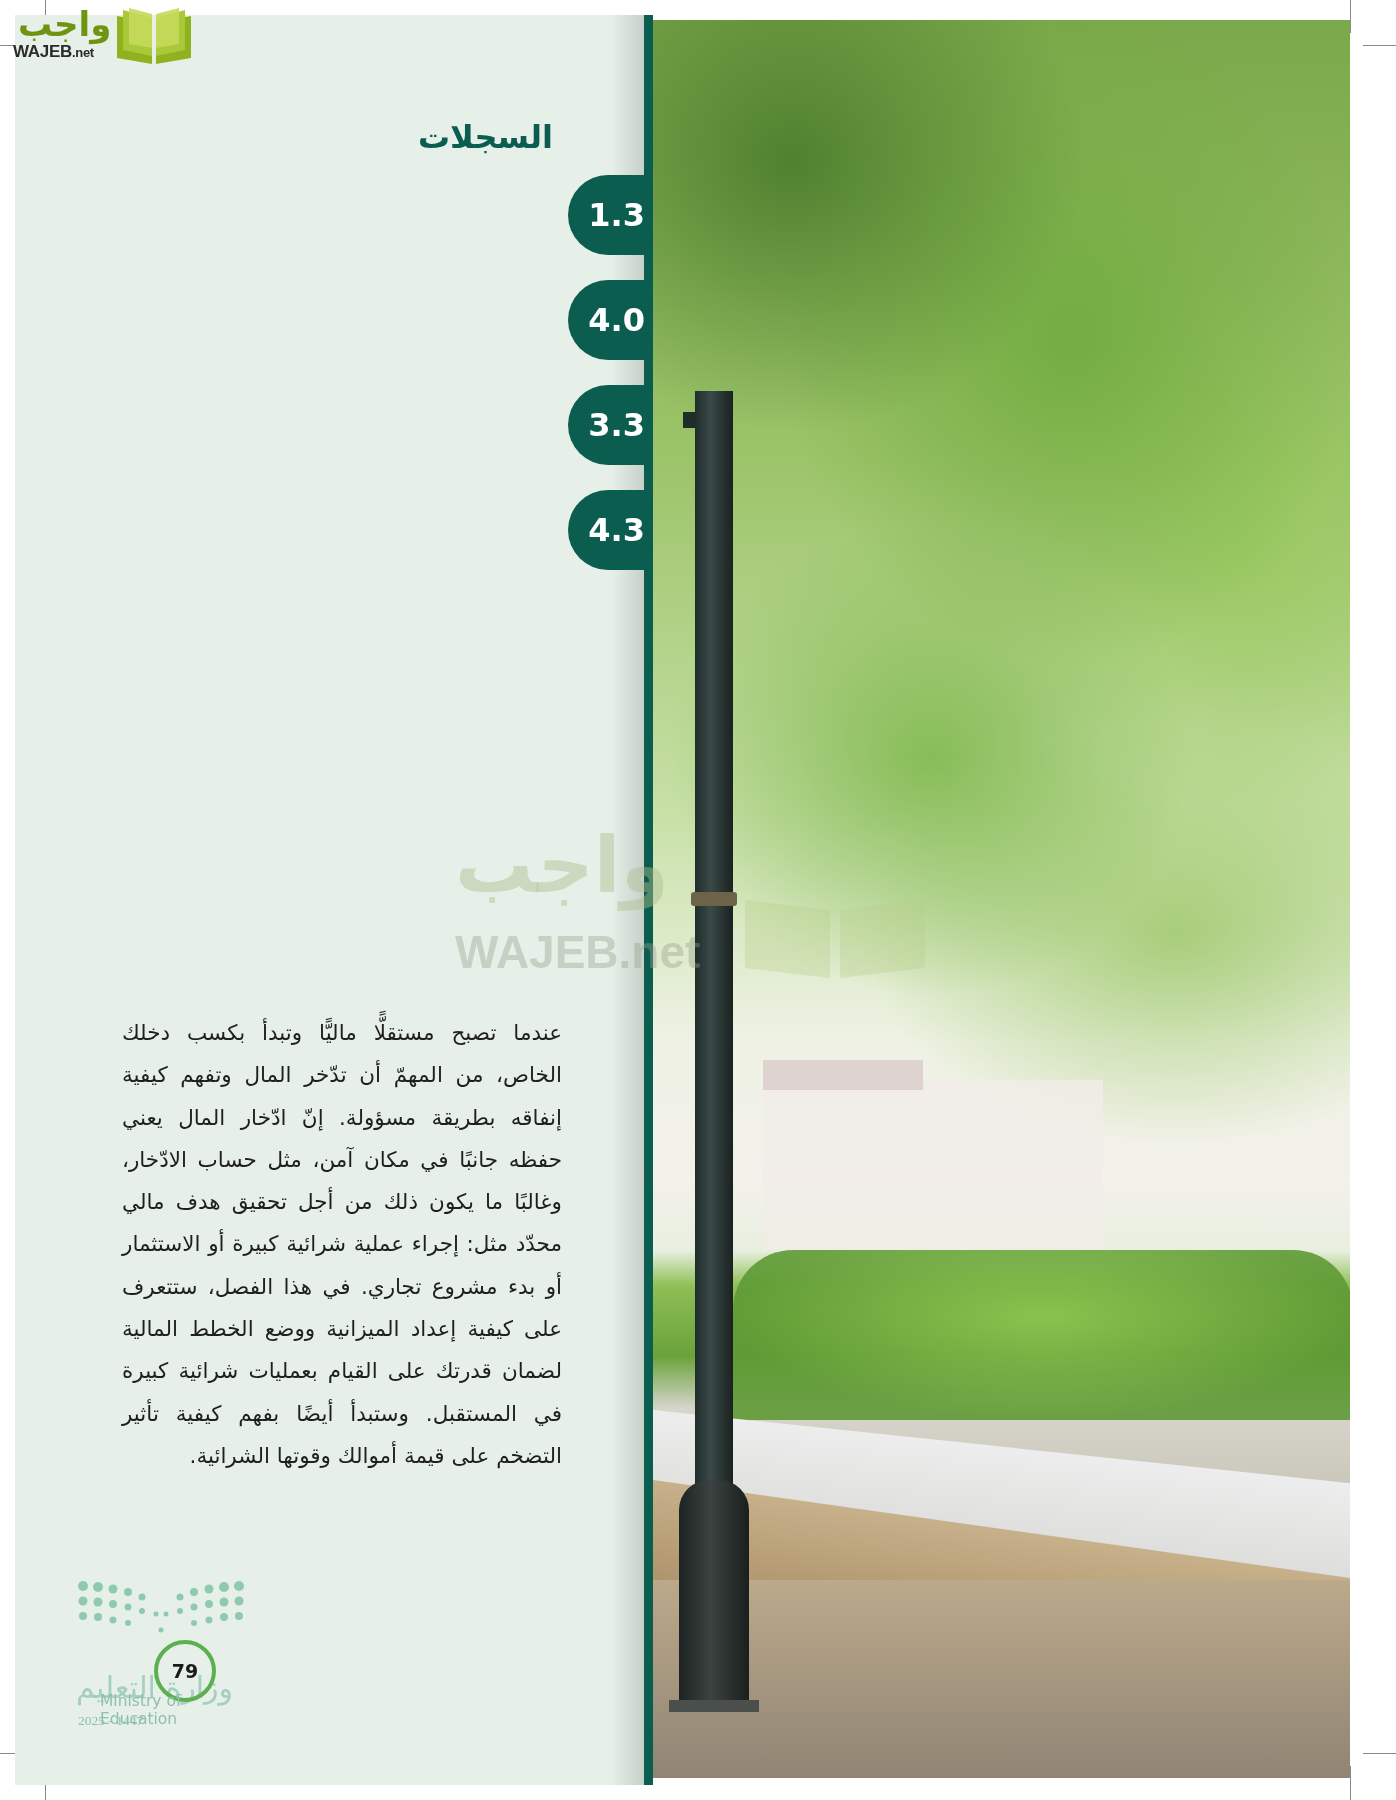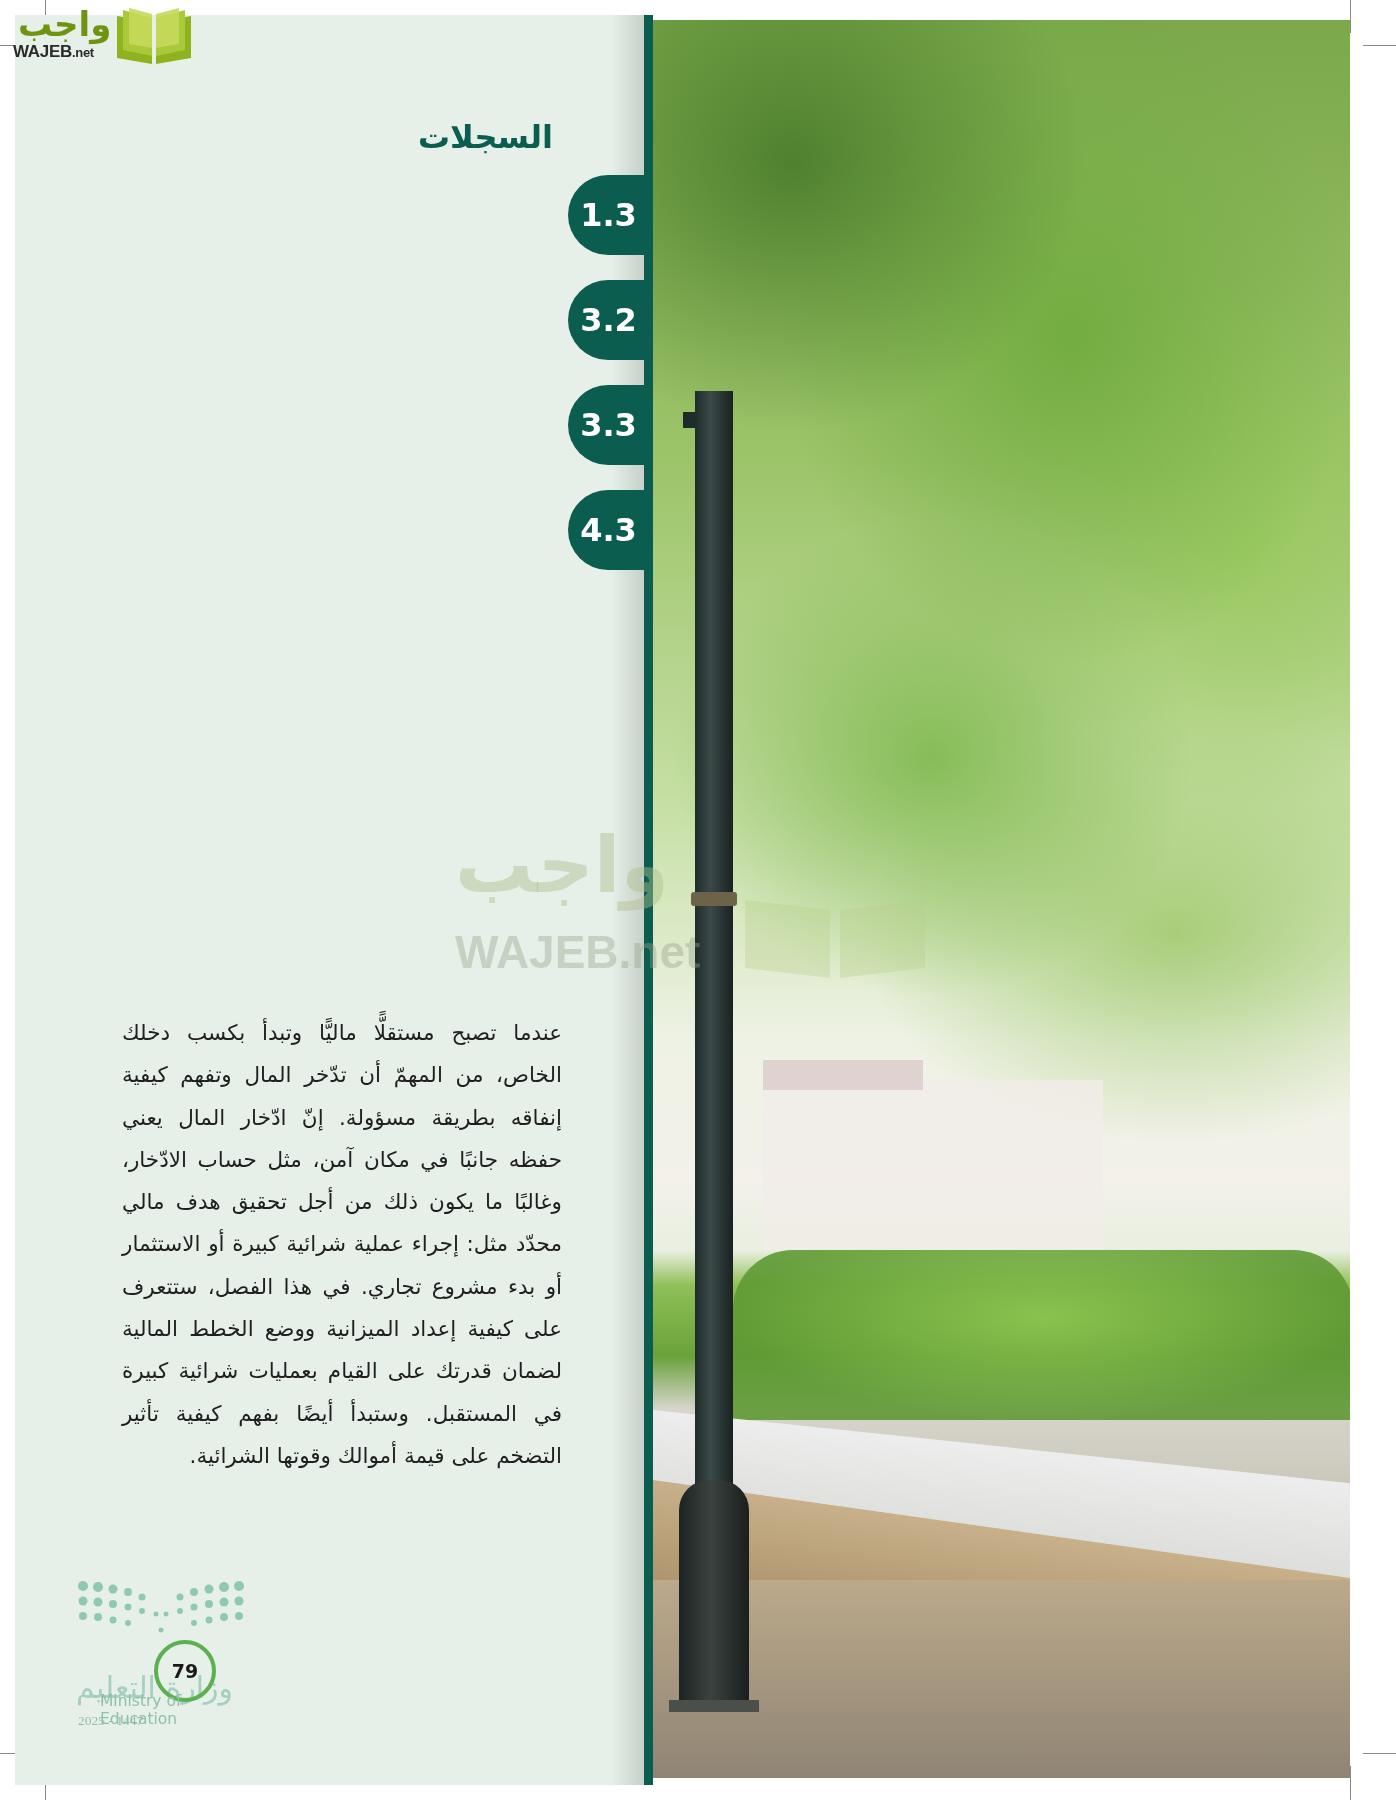--- a/index.html
+++ b/index.html
@@ -29,21 +29,21 @@
   .lamp-arm{position:absolute;left:30px;top:392px;width:20px;height:16px;background:#1e2c2a;}
 
   .logo{position:absolute;left:8px;top:4px;width:180px;height:64px;}
   .logo-ar{position:absolute;left:10px;top:0px;font-family:"DejaVu Sans",sans-serif;font-weight:bold;font-size:34px;color:#6f9412;direction:rtl;}
   .logo-en{position:absolute;left:5px;top:38px;font-family:"Liberation Sans",sans-serif;font-weight:bold;font-size:17px;color:#2b2b2b;letter-spacing:-0.3px;}
   .logo-en small{font-size:13px;}
   .logo-book{position:absolute;left:107px;top:4px;width:78px;height:58px;}
 
   .lessons-title{position:absolute;right:843px;top:118px;font-family:"DejaVu Sans",sans-serif;font-weight:bold;font-size:32px;color:#0b5e4f;direction:rtl;}
   .lesson{position:absolute;left:0;width:645px;height:80px;}
-  .lesson-badge{position:absolute;left:568px;top:0;width:77px;height:80px;background:#0b5e4f;border-radius:40px 0 0 40px;color:#ffffff;font-family:"DejaVu Sans",sans-serif;font-weight:bold;font-size:32px;line-height:80px;text-align:center;padding-left:4px;box-sizing:border-box;}
+  .lesson-badge{position:absolute;left:568px;top:0;width:77px;height:80px;background:#0b5e4f;border-radius:40px 0 0 40px;color:#ffffff;font-family:"DejaVu Sans",sans-serif;font-weight:bold;font-size:32px;line-height:80px;text-align:right;padding-left:4px;box-sizing:border-box;}
   .lesson-text{position:absolute;right:93px;top:0;line-height:80px;font-family:"DejaVu Sans",sans-serif;font-size:24px;color:#1f1f1f;direction:rtl;white-space:nowrap;}
 
   .watermark{position:absolute;left:455px;top:820px;width:500px;height:160px;pointer-events:none;}
   .wm-ar{position:absolute;left:0;top:0;font-family:"DejaVu Sans",sans-serif;font-weight:bold;font-size:78px;color:rgba(170,190,140,0.45);direction:rtl;}
   .wm-en{position:absolute;left:0;top:105px;font-family:"Liberation Sans",sans-serif;font-weight:bold;font-size:46px;color:rgba(150,160,140,0.4);}
   .wm-book{position:absolute;left:280px;top:60px;width:200px;height:100px;opacity:0.35;}
 
   .body-text{position:absolute;left:122px;top:1012px;width:440px;font-family:"DejaVu Sans",sans-serif;font-size:21.5px;line-height:42.3px;color:#1f1f1f;direction:rtl;text-align:justify;text-align-last:right;}
 
   .moe{position:absolute;left:76px;top:1578px;width:180px;height:160px;}
@@ -98,21 +98,21 @@
     <path d="M64 0 L41 6 L41 40 L64 36 Z" fill="#c4d95a" opacity="0.9"></path>
   </svg>
 </div>
 
 <div class="lessons-title">السجلات</div>
 
 <div class="lesson" style="top:175px;">
   <div class="lesson-badge">1.3</div>
 </div>
 <div class="lesson" style="top:280px;">
-  <div class="lesson-badge">3.2</div>
+  <div class="lesson-badge">4.0</div>
 </div>
 <div class="lesson" style="top:385px;">
   <div class="lesson-badge">3.3</div>
 </div>
 <div class="lesson" style="top:490px;">
   <div class="lesson-badge">4.3</div>
 </div>
 
 <div class="watermark">
   <div class="wm-ar">واجب</div>

